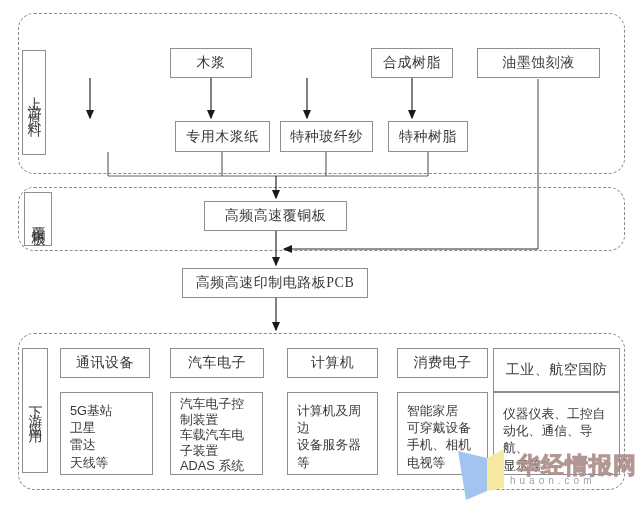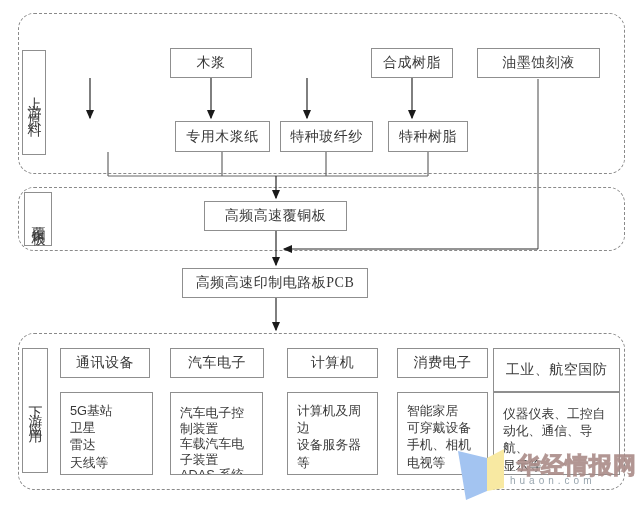--- a/index.html
+++ b/index.html
@@ -22,21 +22,21 @@
   }
   .vlabel span{
     writing-mode:vertical-rl;text-orientation:upright;font-size:14px;line-height:1;
   }
   .detail{
     position:absolute;border:1px solid #8f8f8f;background:#ffffff;box-sizing:border-box;
     font-family:"Liberation Sans","DejaVu Sans",sans-serif;
     font-size:12.8px;line-height:17.2px;white-space:pre-line;
     padding:9px 7px 0 9px;overflow:hidden;z-index:3;text-align:left;
   }
-  .detail.tight{padding-top:12px;line-height:15.6px;}
+  .detail.tight{padding-top:3px;line-height:15.6px;}
   .detail.mid{padding-top:12px;}
   svg.connectors{position:absolute;left:0;top:0;z-index:2;}
   .wm{position:absolute;z-index:6;}
   .wm-brand{
     font-family:"Liberation Sans","DejaVu Sans",sans-serif;
     font-size:23px;font-weight:bold;letter-spacing:1px;
     color:rgba(196,166,160,0.40);
     -webkit-text-stroke:1.1px rgba(168,138,134,0.85);
   }
   .wm-site{

